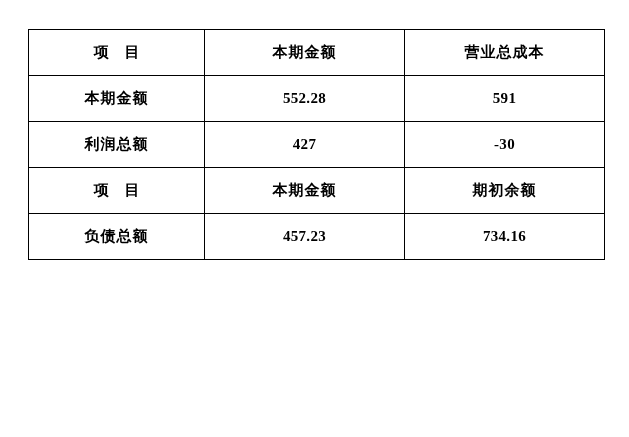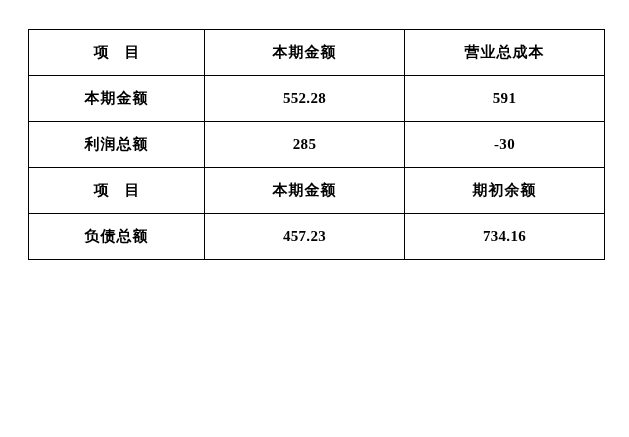--- a/index.html
+++ b/index.html
@@ -82,21 +82,21 @@
         <td class="col-mid header-cell">本期金额</td>
         <td class="col-right header-cell">营业总成本</td>
       </tr>
       <tr>
         <td class="col-label">本期金额</td>
         <td class="col-mid numeric">552.28</td>
         <td class="col-right numeric">591</td>
       </tr>
       <tr>
         <td class="col-label">利润总额</td>
-        <td class="col-mid numeric">285</td>
+        <td class="col-mid numeric">427</td>
         <td class="col-right numeric">-30</td>
       </tr>
       <tr>
         <td class="col-label header-cell header-label">项  目</td>
         <td class="col-mid header-cell">本期金额</td>
         <td class="col-right header-cell">期初余额</td>
       </tr>
       <tr>
         <td class="col-label">负债总额</td>
         <td class="col-mid numeric">457.23</td>

